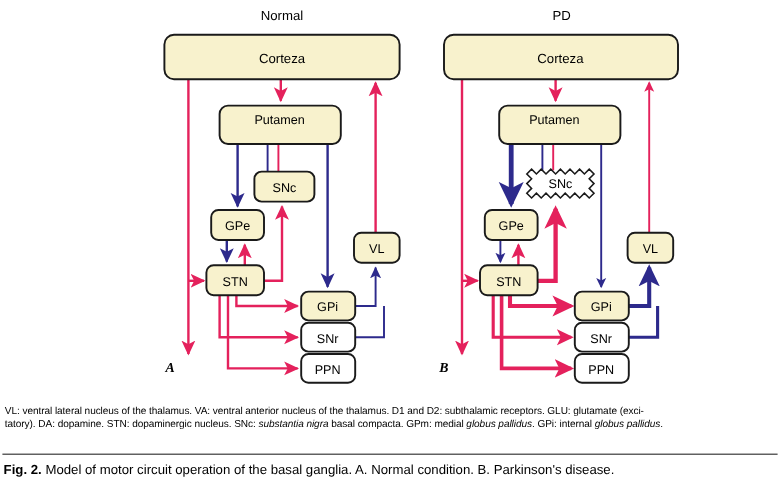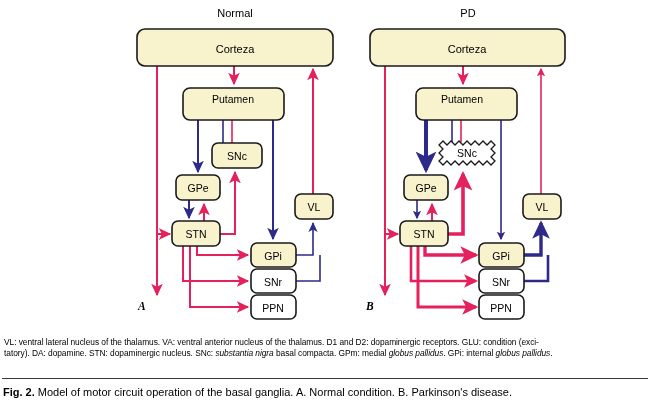--- a/index.html
+++ b/index.html
@@ -197,21 +197,21 @@
           <text x="481" y="311.5" text-anchor="middle" font-family="Liberation Sans, sans-serif" font-size="10.5" fill="#000">PPN</text>
         </g>
       </g>
 
       <text x="346" y="310" font-family="Liberation Serif, serif" font-size="11.5" font-weight="bold" font-style="italic" fill="#000">B</text>
     </g>
   </svg>
   </div>
 
   <div class="footnote">
-    <div><span>VL: ventral lateral nucleus of the thalamus. VA: ventral anterior nucleus of the thalamus. D1 and D2: dopaminergic receptors. GLU: condition (exci-</span></div>
+    <div><span>VL: ventral lateral nucleus of the thalamus. VA: ventral anterior nucleus of the thalamus. D1 and D2: subthalamic receptors. GLU: glutamate (exci-</span></div>
     <div><span>tatory). DA: dopamine. STN: dopaminergic nucleus. SNc: </span><i>substantia nigra</i><span> basal compacta. GPm: medial </span><i>globus pallidus</i><span>. GPi: internal </span><i>globus pallidus</i><span>.</span></div>
   </div>
 
   <div class="rule"></div>
 
   <div class="caption">
     <b>Fig. 2.</b><span> Model of motor circuit operation of the basal ganglia. A. Normal condition. B. Parkinson's disease.</span>
   </div>
 
 </div>

